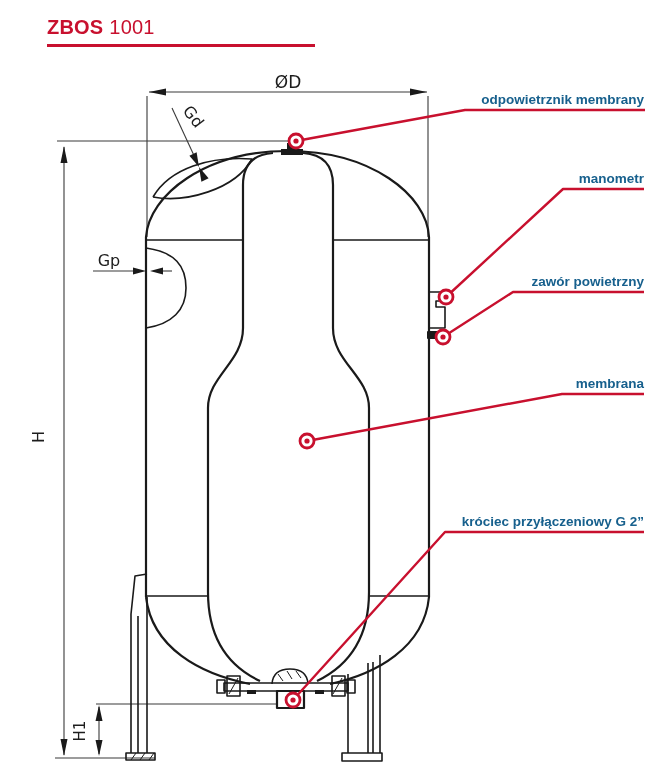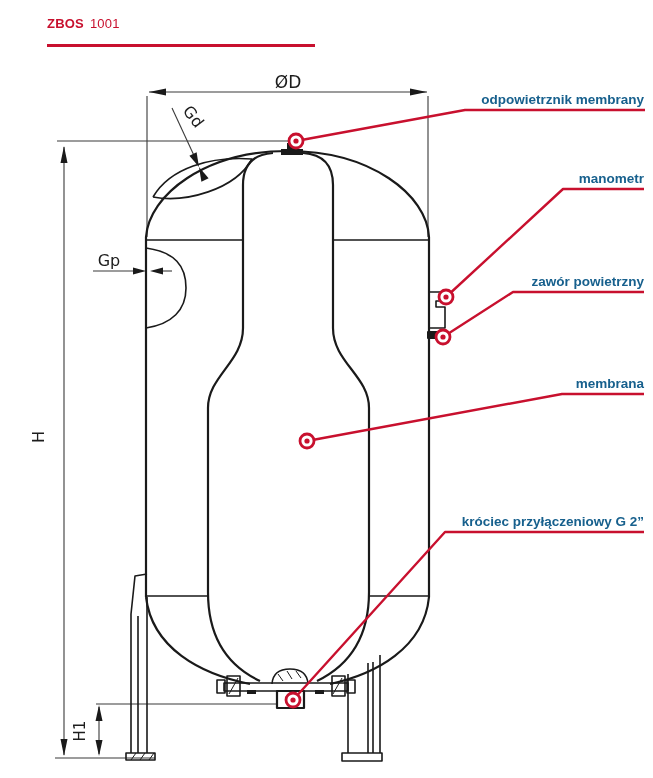--- a/index.html
+++ b/index.html
@@ -7,21 +7,21 @@
     --label:#17608D;
     --line:#1A1A1A;
     --dim:#3A3A3A;
   }
   html,body{margin:0;padding:0;background:#ffffff;}
   #stage{
     position:relative;width:653px;height:778px;background:#ffffff;overflow:hidden;
     font-family:"Liberation Sans", sans-serif;
   }
   .title{
-    position:absolute;left:47px;top:16px;font-size:13px;color:var(--accent);
+    position:absolute;left:47px;top:16px;font-size:20px;color:var(--accent);
     letter-spacing:.2px;white-space:nowrap;
   }
   .title .brand{font-weight:700;}
   .title .model{font-weight:500;margin-left:6px;}
   .title-underline{
     position:absolute;left:47px;top:44px;width:268px;height:3px;background:var(--accent);
   }
   svg{position:absolute;left:0;top:0;}
   .outline{stroke:var(--line);stroke-width:2.2;fill:none;stroke-linejoin:round;}
   .outline-thin{stroke:var(--line);stroke-width:1.6;fill:none;stroke-linejoin:round;}

